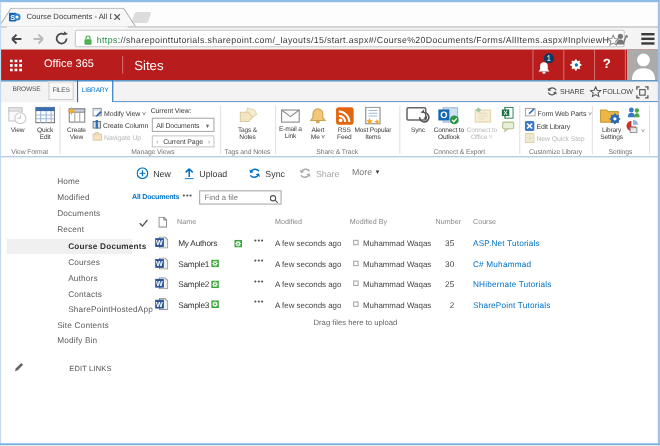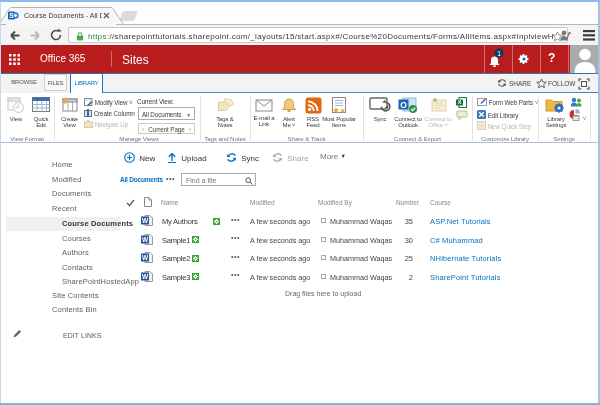--- a/index.html
+++ b/index.html
@@ -393,21 +393,21 @@
     <div class="nav" style="left:13px;top:16px">Home</div>
     <div class="nav" style="left:13px;top:31px">Modified</div>
     <div class="nav" style="left:13px;top:45px">Documents</div>
     <div class="nav" style="left:13px;top:60px">Recent</div>
     <div class="nav" style="left:23px;top:75px;font-weight:bold;color:#333">Course Documents</div>
     <div class="nav" style="left:23px;top:90px">Courses</div>
     <div class="nav" style="left:23px;top:104px">Authors</div>
     <div class="nav" style="left:23px;top:119px">Contacts</div>
     <div class="nav" style="left:23px;top:133px">SharePointHostedApp</div>
     <div class="nav" style="left:13px;top:147px">Site Contents</div>
-    <div class="nav" style="left:13px;top:161px">Contents Bin</div>
+    <div class="nav" style="left:13px;top:161px">Modify Bin</div>
     <div class="nav" style="left:24px;top:187.5px;color:#555;font-size:6.8px">EDIT LINKS</div>
     <svg class="abs" style="left:13px;top:185px" width="9" height="9" viewBox="0 0 9 9">
       <path d="M0.5 8.5 L1.5 5.8 L6.3 1 L8 2.7 L3.2 7.5 Z" fill="#666"></path>
     </svg>
 
     <div class="tool" style="left:124px">
       <svg style="vertical-align:-2.5px" width="11" height="11" viewBox="0 0 11 11">
         <circle cx="5.5" cy="5.5" r="4.8" fill="none" stroke="#0072c6" stroke-width="1.1"></circle>
         <path d="M5.5 2.8 V8.2 M2.8 5.5 H8.2" stroke="#0072c6" stroke-width="1.1"></path>
       </svg>

